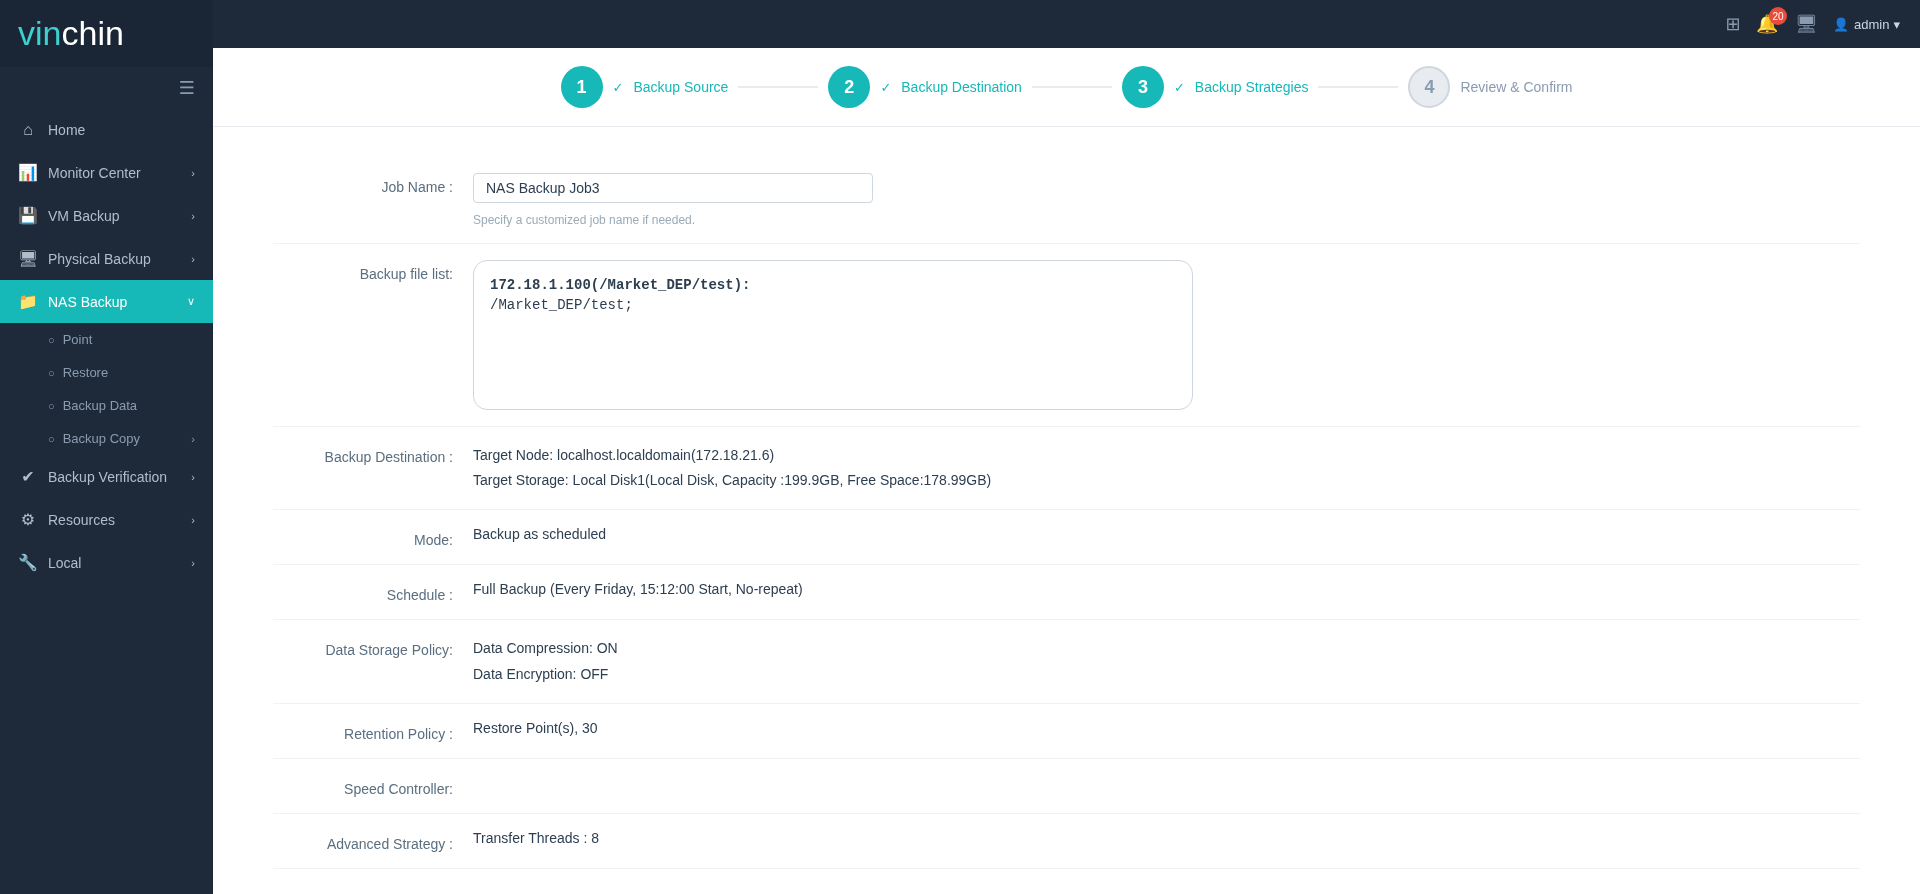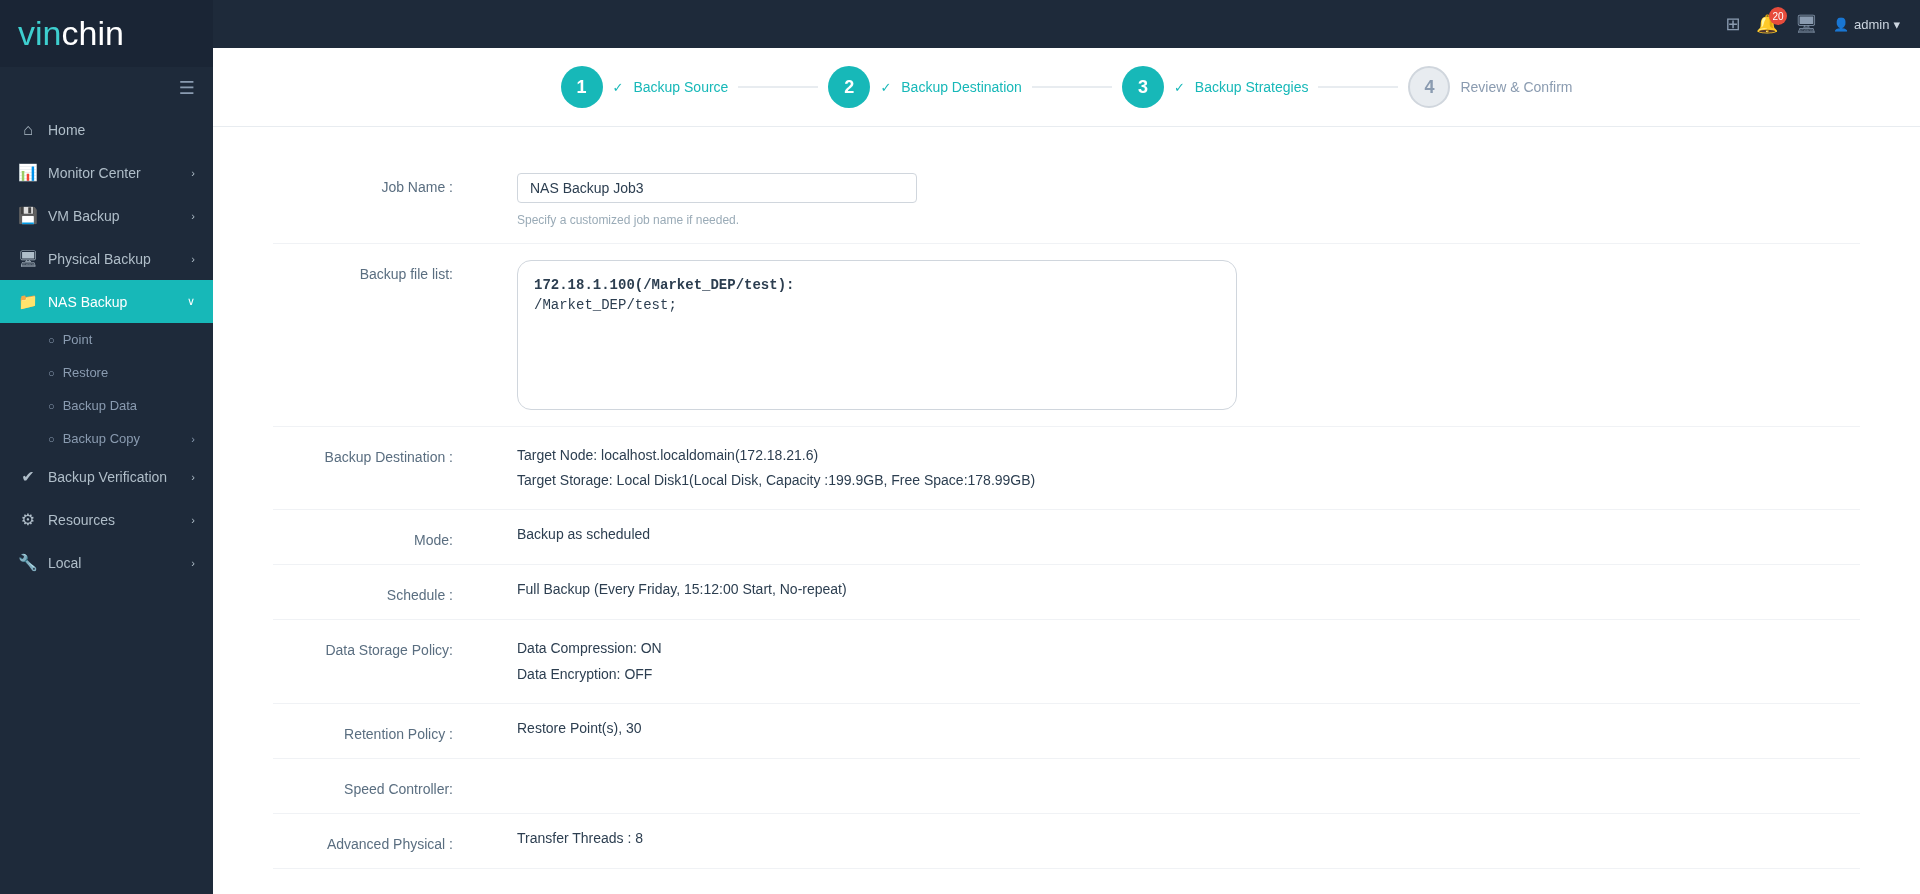--- a/index.html
+++ b/index.html
@@ -148,21 +148,20 @@
     
     .form-area {
       padding: 30px 60px;
       flex: 1;
     }
     .form-row {
       display: flex;
       padding: 16px 0;
       border-bottom: 1px solid #f0f2f5;
       align-items: flex-start;
-      gap: 44px;
     }
     .form-label {
       width: 200px;
       min-width: 200px;
       text-align: right;
       padding-right: 20px;
       color: #5a6e80;
       font-size: 14px;
       padding-top: 6px;
     }
@@ -418,21 +417,21 @@
       <div class="form-row">
         <div class="form-label">Retention Policy :</div>
         <div class="form-value">Restore Point(s), 30</div>
       </div>
 
       <div class="form-row">
         <div class="form-label">Speed Controller:</div>
       </div>
 
       <div class="form-row">
-        <div class="form-label">Advanced Physical :</div>
+        <div class="form-label">Advanced Strategy :</div>
         <div class="form-value">Transfer Threads : 8</div>
       </div>
 
     </div>
 
     <div class="bottom-bar">
       
       
     </div>
 

